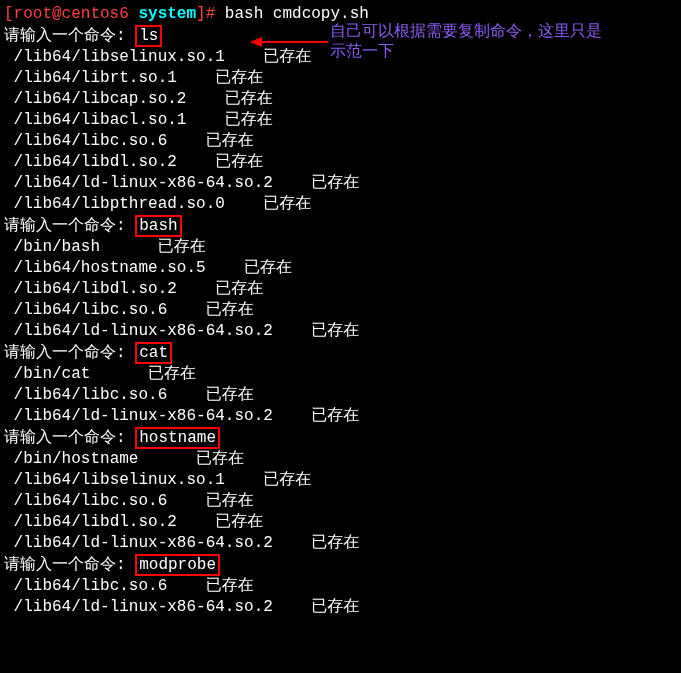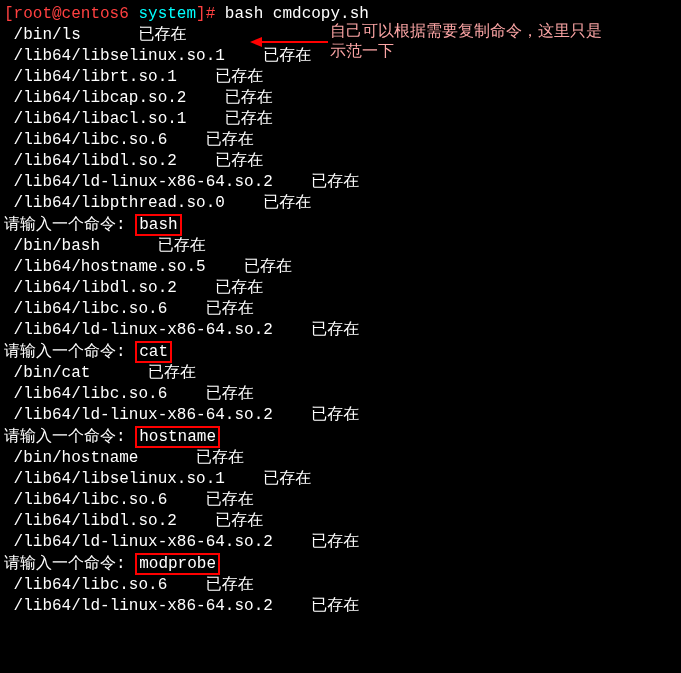--- a/index.html
+++ b/index.html
@@ -9,21 +9,21 @@
     font-family: "Consolas", "Courier New", monospace;
     font-size: 16px;
     line-height: 21px;
     color: #fff;
     width: 681px;
     box-sizing: border-box;
     position: relative;
   }
   .line { white-space: pre; }
   .red { color: #ff4040; }
-  .cyan { color: #00ffff; }
+  .cyan { color: #00ffff; font-weight: bold; }
   .white { color: #fff; }
   .boxed {
     border: 2px solid #ff0000;
     padding: 0 2px;
     display: inline-block;
     line-height: 18px;
   }
   .annotation {
     position: absolute;
     top: 22px;
@@ -33,31 +33,31 @@
   }
   .arrow {
     position: absolute;
     top: 12px;
     left: 0;
   }
   .anntext {
     position: absolute;
     top: 0;
     left: 80px;
-    color: #fca5a5;
+    color: #8b5cf6;
     font-size: 16px;
     line-height: 20px;
   }
 </style>
 </head>
 <body>
 
 <div id="root">
     <div class="line"><span class="red">[root@centos6 </span><span class="cyan">system</span><span class="red">]# </span><span class="white">bash cmdcopy.sh</span></div>
-    <div class="line"><span class="white"> </span><span class="white">/bin/ls</span><span class="white">      </span><span class="white">已存在</span></div>
+    <div class="line"><span class="white">请输入一个命令: </span><span class="white boxed">ls</span></div>
     <div class="line"><span class="white"> </span><span class="white">/lib64/libselinux.so.1</span><span class="white">    </span><span class="white">已存在</span></div>
     <div class="line"><span class="white"> </span><span class="white">/lib64/librt.so.1</span><span class="white">    </span><span class="white">已存在</span></div>
     <div class="line"><span class="white"> </span><span class="white">/lib64/libcap.so.2</span><span class="white">    </span><span class="white">已存在</span></div>
     <div class="line"><span class="white"> </span><span class="white">/lib64/libacl.so.1</span><span class="white">    </span><span class="white">已存在</span></div>
     <div class="line"><span class="white"> </span><span class="white">/lib64/libc.so.6</span><span class="white">    </span><span class="white">已存在</span></div>
     <div class="line"><span class="white"> </span><span class="white">/lib64/libdl.so.2</span><span class="white">    </span><span class="white">已存在</span></div>
     <div class="line"><span class="white"> </span><span class="white">/lib64/ld-linux-x86-64.so.2</span><span class="white">    </span><span class="white">已存在</span></div>
     <div class="line"><span class="white"> </span><span class="white">/lib64/libpthread.so.0</span><span class="white">    </span><span class="white">已存在</span></div>
     <div class="line"><span class="white">请输入一个命令: </span><span class="white boxed">bash</span></div>
     <div class="line"><span class="white"> </span><span class="white">/bin/bash</span><span class="white">      </span><span class="white">已存在</span></div>

